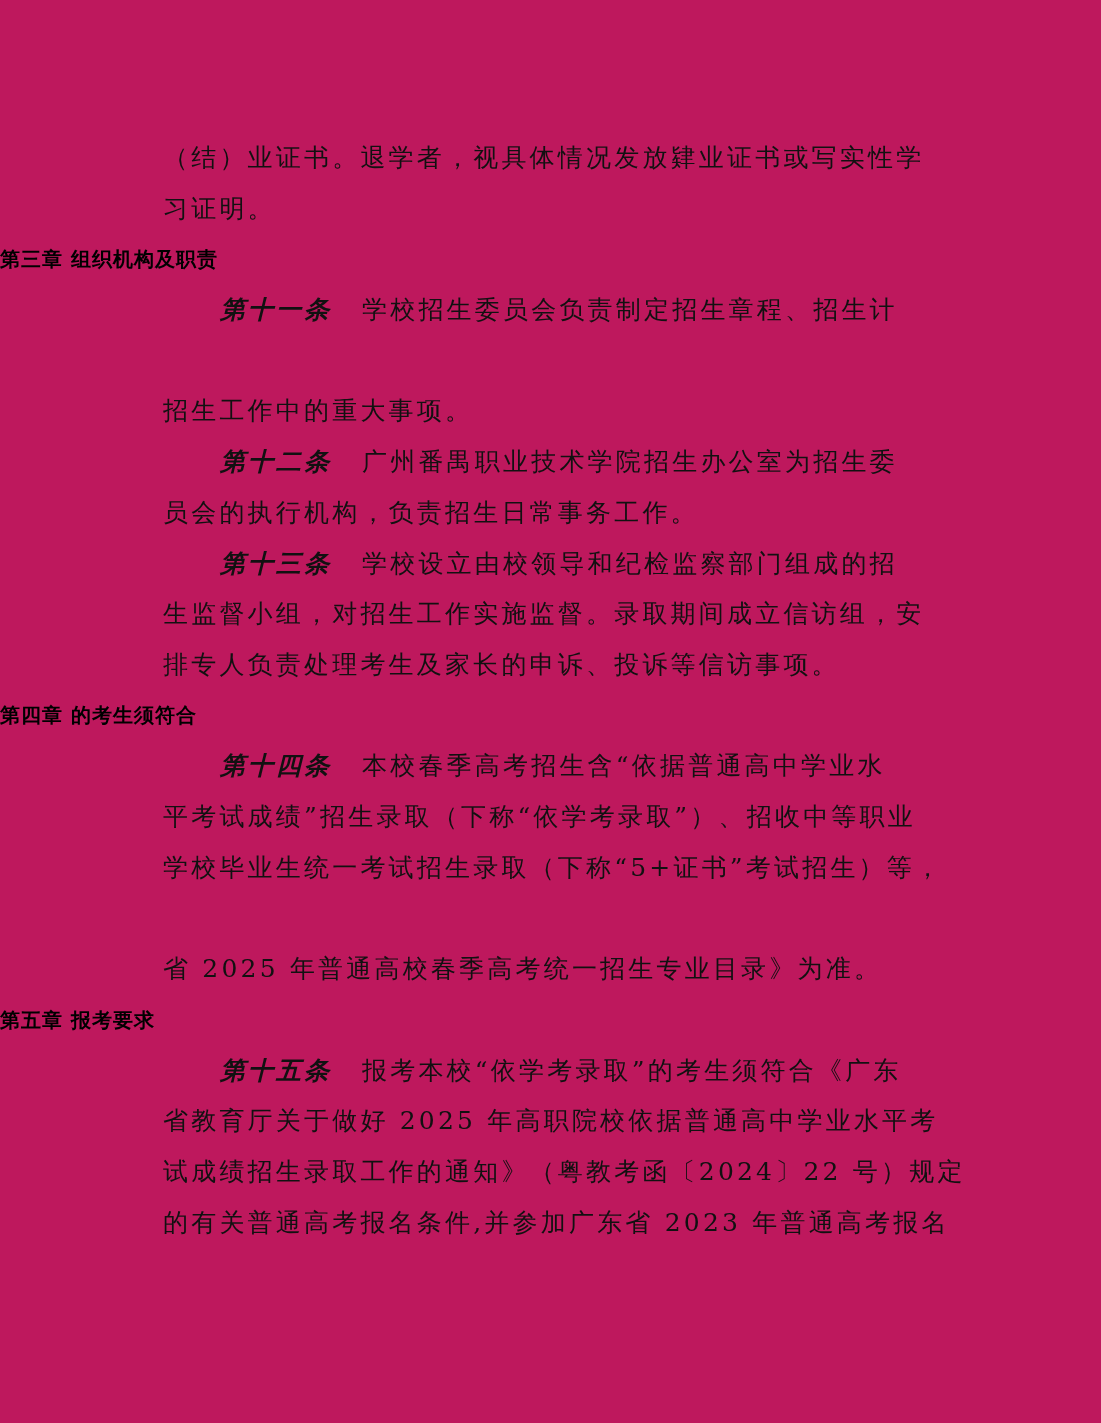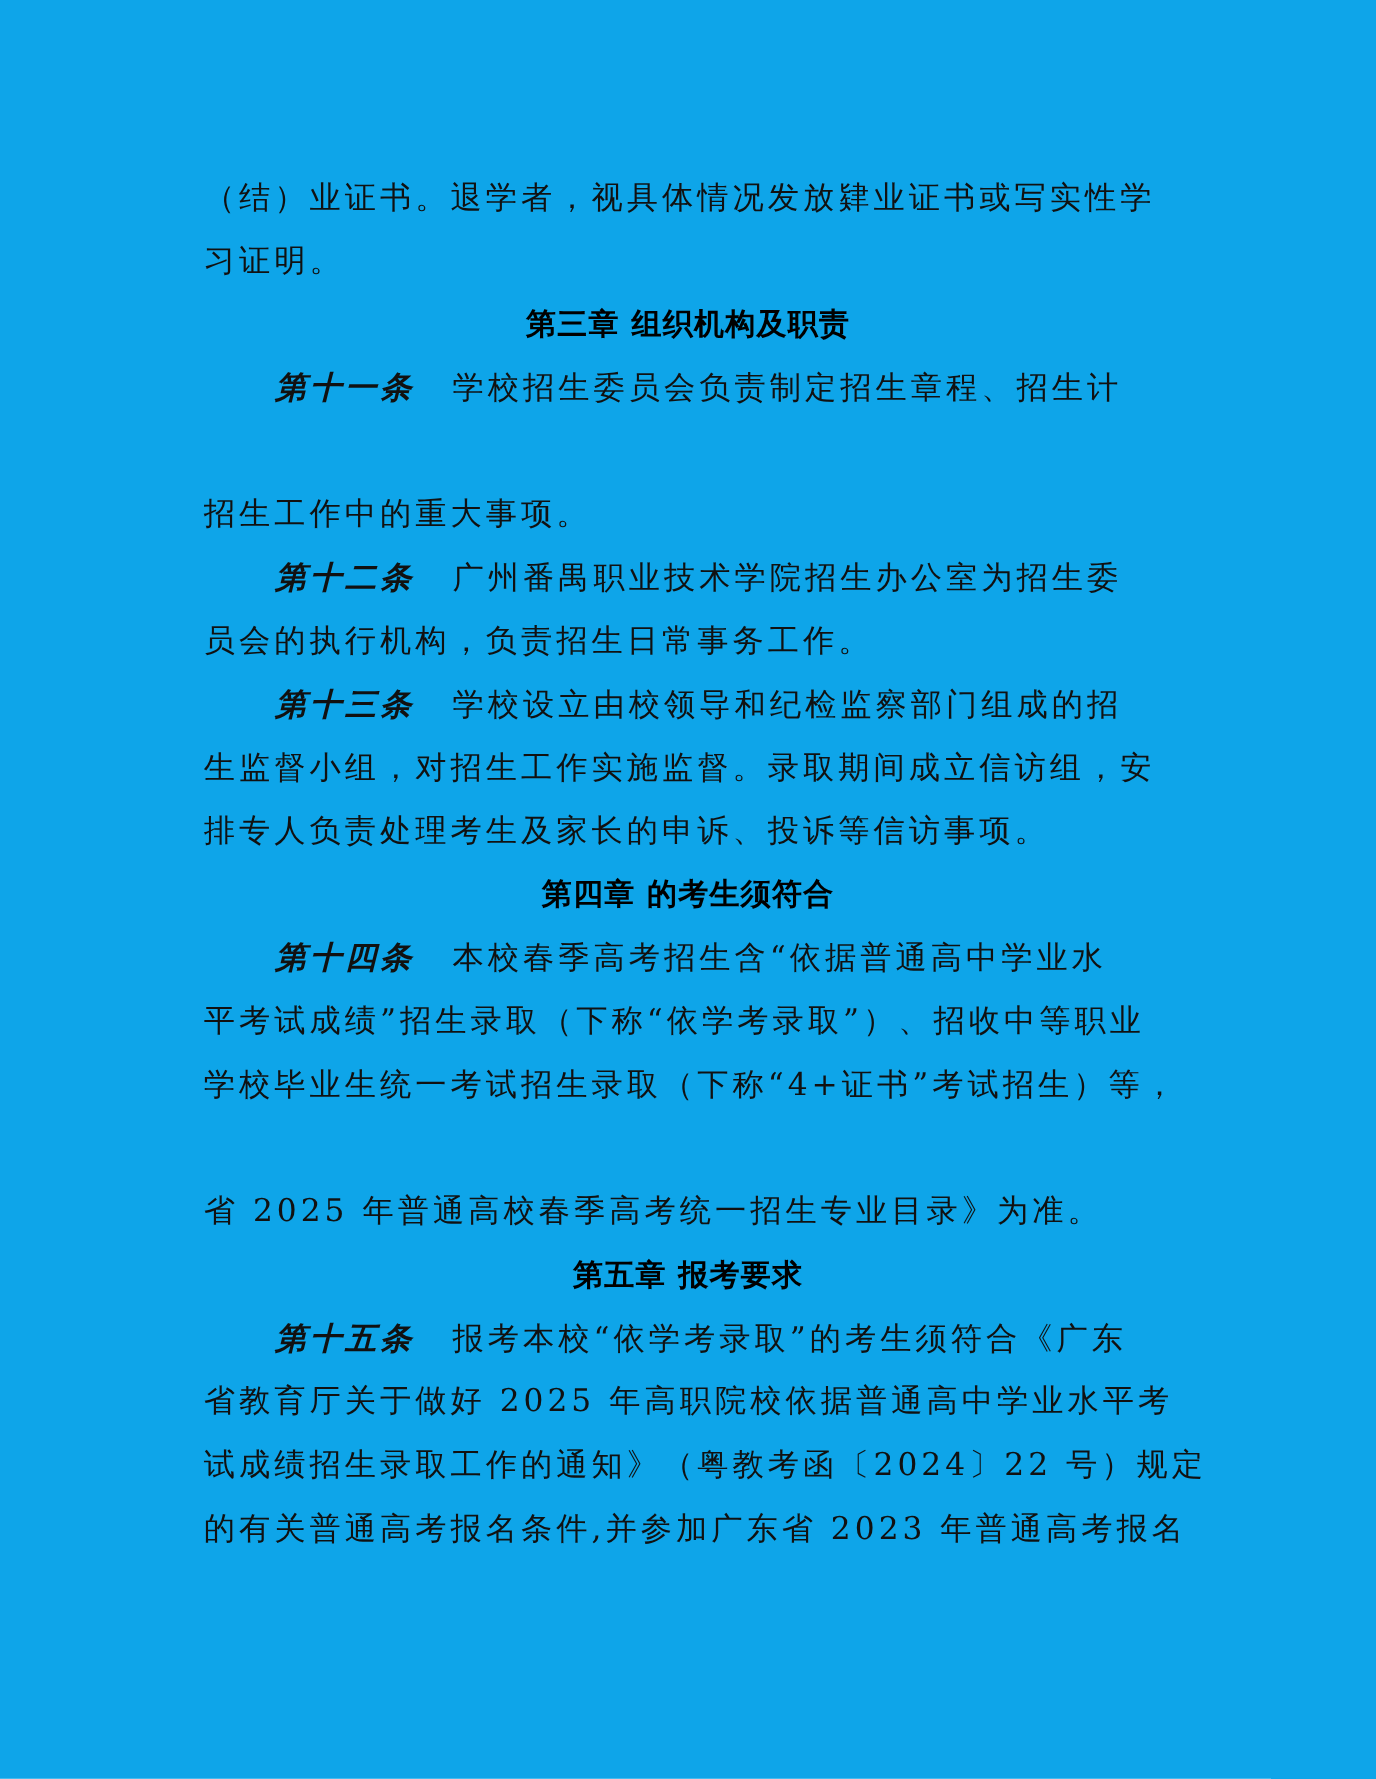--- a/index.html
+++ b/index.html
@@ -1,24 +1,24 @@
 <!DOCTYPE html>
 <html><head>
   <meta charset="utf-8">
   <style>
     html, body { margin: 0; padding: 0; background: #ffffff; }
     body { width: 1101px; height: 1423px; position: relative; overflow: hidden;
            font-family: "DejaVu Serif", "Liberation Serif", serif; color: #111; }
-    .page { position: absolute; left: 0; top: 0; width: 1101px; height: 1423px; background: #0ea5e9; }
+    .page { position: absolute; left: 0; top: 0; width: 1101px; height: 1423px; background: #be185d; }
     .line { position: absolute; left: 163px; width: 780px; font-size: 25px; line-height: 30px;
             white-space: nowrap; letter-spacing: 3.2px; text-align: justify; }
     .line.indent { left: 220px; width: 723px; }
-    .heading { position: absolute; left: 0; width: 1101px; text-align: center;
+    .heading { position: absolute; left: 0; width: 1101px; 
                font-family: "DejaVu Sans", "Liberation Sans", sans-serif; font-weight: bold;
-               font-size: 24px; line-height: 30px; letter-spacing: 1px; color: #000; }
+               font-size: 20px; line-height: 30px; letter-spacing: 1px; color: #000; }
     .article-no { font-weight: bold; font-family: "DejaVu Serif", "Liberation Serif", serif; margin-right: 30px; letter-spacing: 3px; font-style: italic; }
   </style>
 </head>
 <body>
 
 <div class="page">
 
   <div class="line" style="top:143px">（结）业证书。退学者，视具体情况发放肄业证书或写实性学</div>
   <div class="line" style="top:194px">习证明。</div>
 
@@ -39,21 +39,21 @@
   </div>
   <div class="line" style="top:650px">排专人负责处理考生及家长的申诉、投诉等信访事项。</div>
   <div class="line" style="top:599px">生监督小组，对招生工作实施监督。录取期间成立信访组，安</div>
 
   <div class="heading" style="top:700px">第四章  的考生须符合</div>
 
   <div class="line indent" style="top:751px">
     <span class="article-no">第十四条</span><span>本校春季高考招生含“依据普通高中学业水</span>
   </div>
   <div class="line" style="top:802px">平考试成绩”招生录取（下称“依学考录取”）、招收中等职业</div>
-  <div class="line" style="top:853px">学校毕业生统一考试招生录取（下称“4+证书”考试招生）等，</div>
+  <div class="line" style="top:853px">学校毕业生统一考试招生录取（下称“5+证书”考试招生）等，</div>
   <div class="line" style="top:954px">省 2025 年普通高校春季高考统一招生专业目录》为准。</div>
 
   <div class="heading" style="top:1005px">第五章  报考要求</div>
 
   <div class="line indent" style="top:1056px">
     <span class="article-no">第十五条</span><span>报考本校“依学考录取”的考生须符合《广东</span>
   </div>
   <div class="line" style="top:1106px">省教育厅关于做好 2025 年高职院校依据普通高中学业水平考</div>
   <div class="line" style="top:1157px">试成绩招生录取工作的通知》（粤教考函〔2024〕22 号）规定</div>
   <div class="line" style="top:1208px">的有关普通高考报名条件,并参加广东省 2023 年普通高考报名</div>

